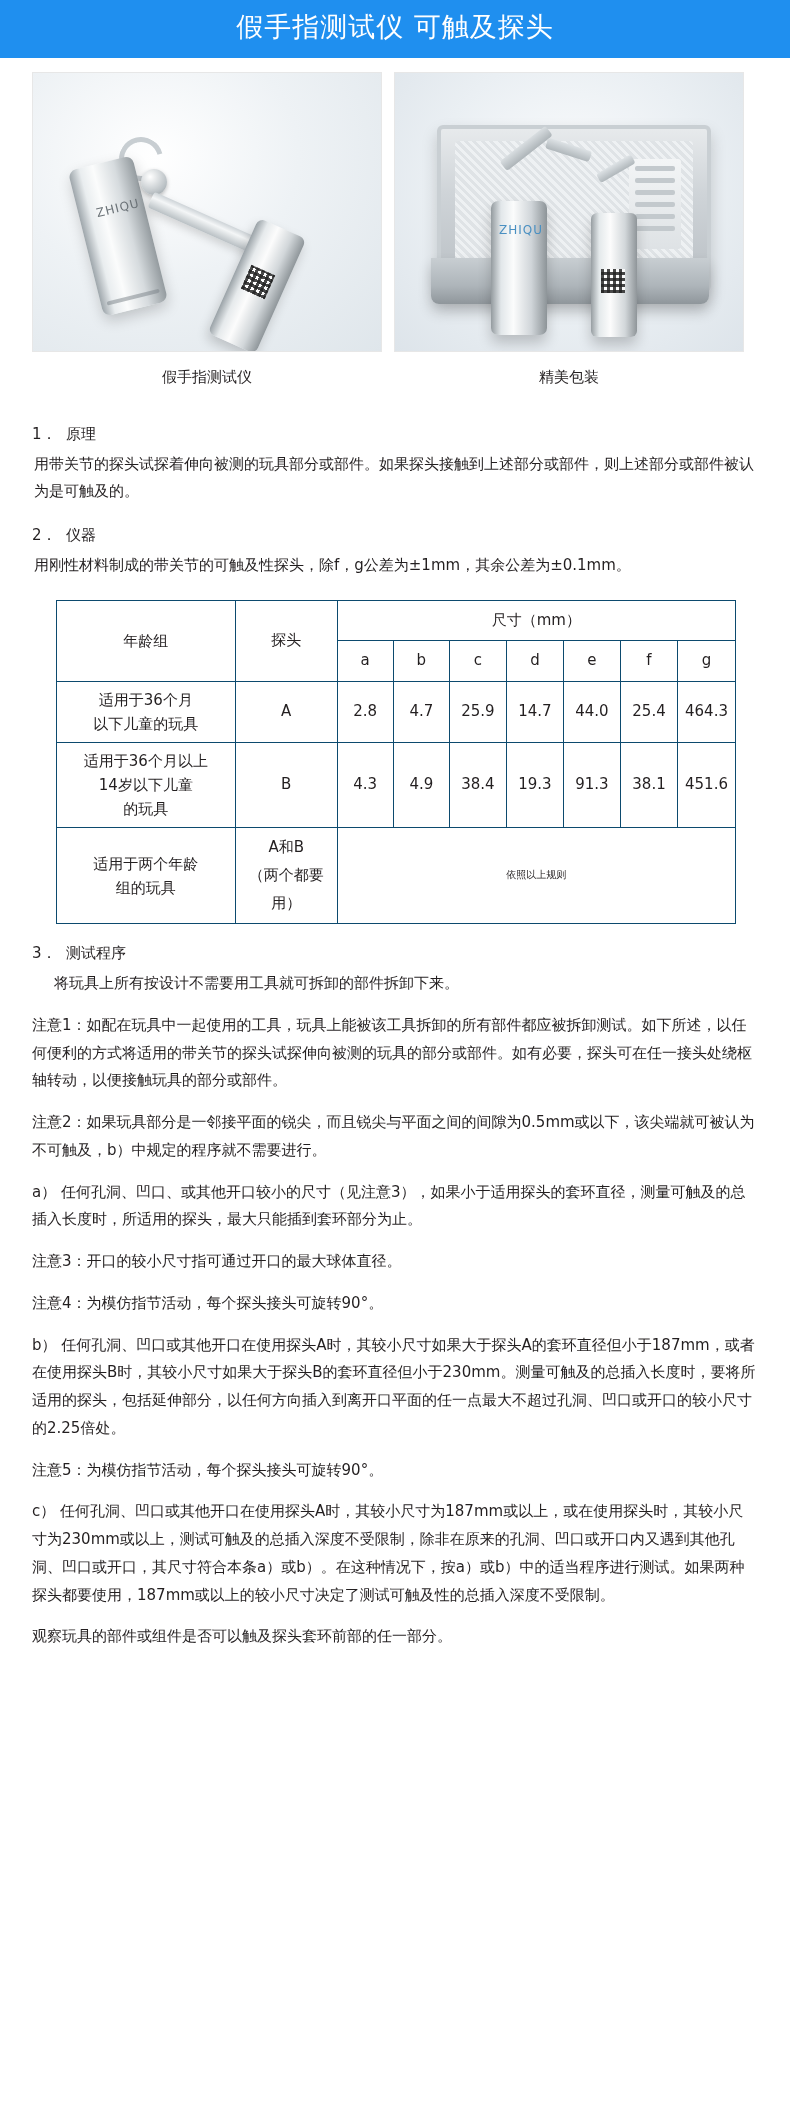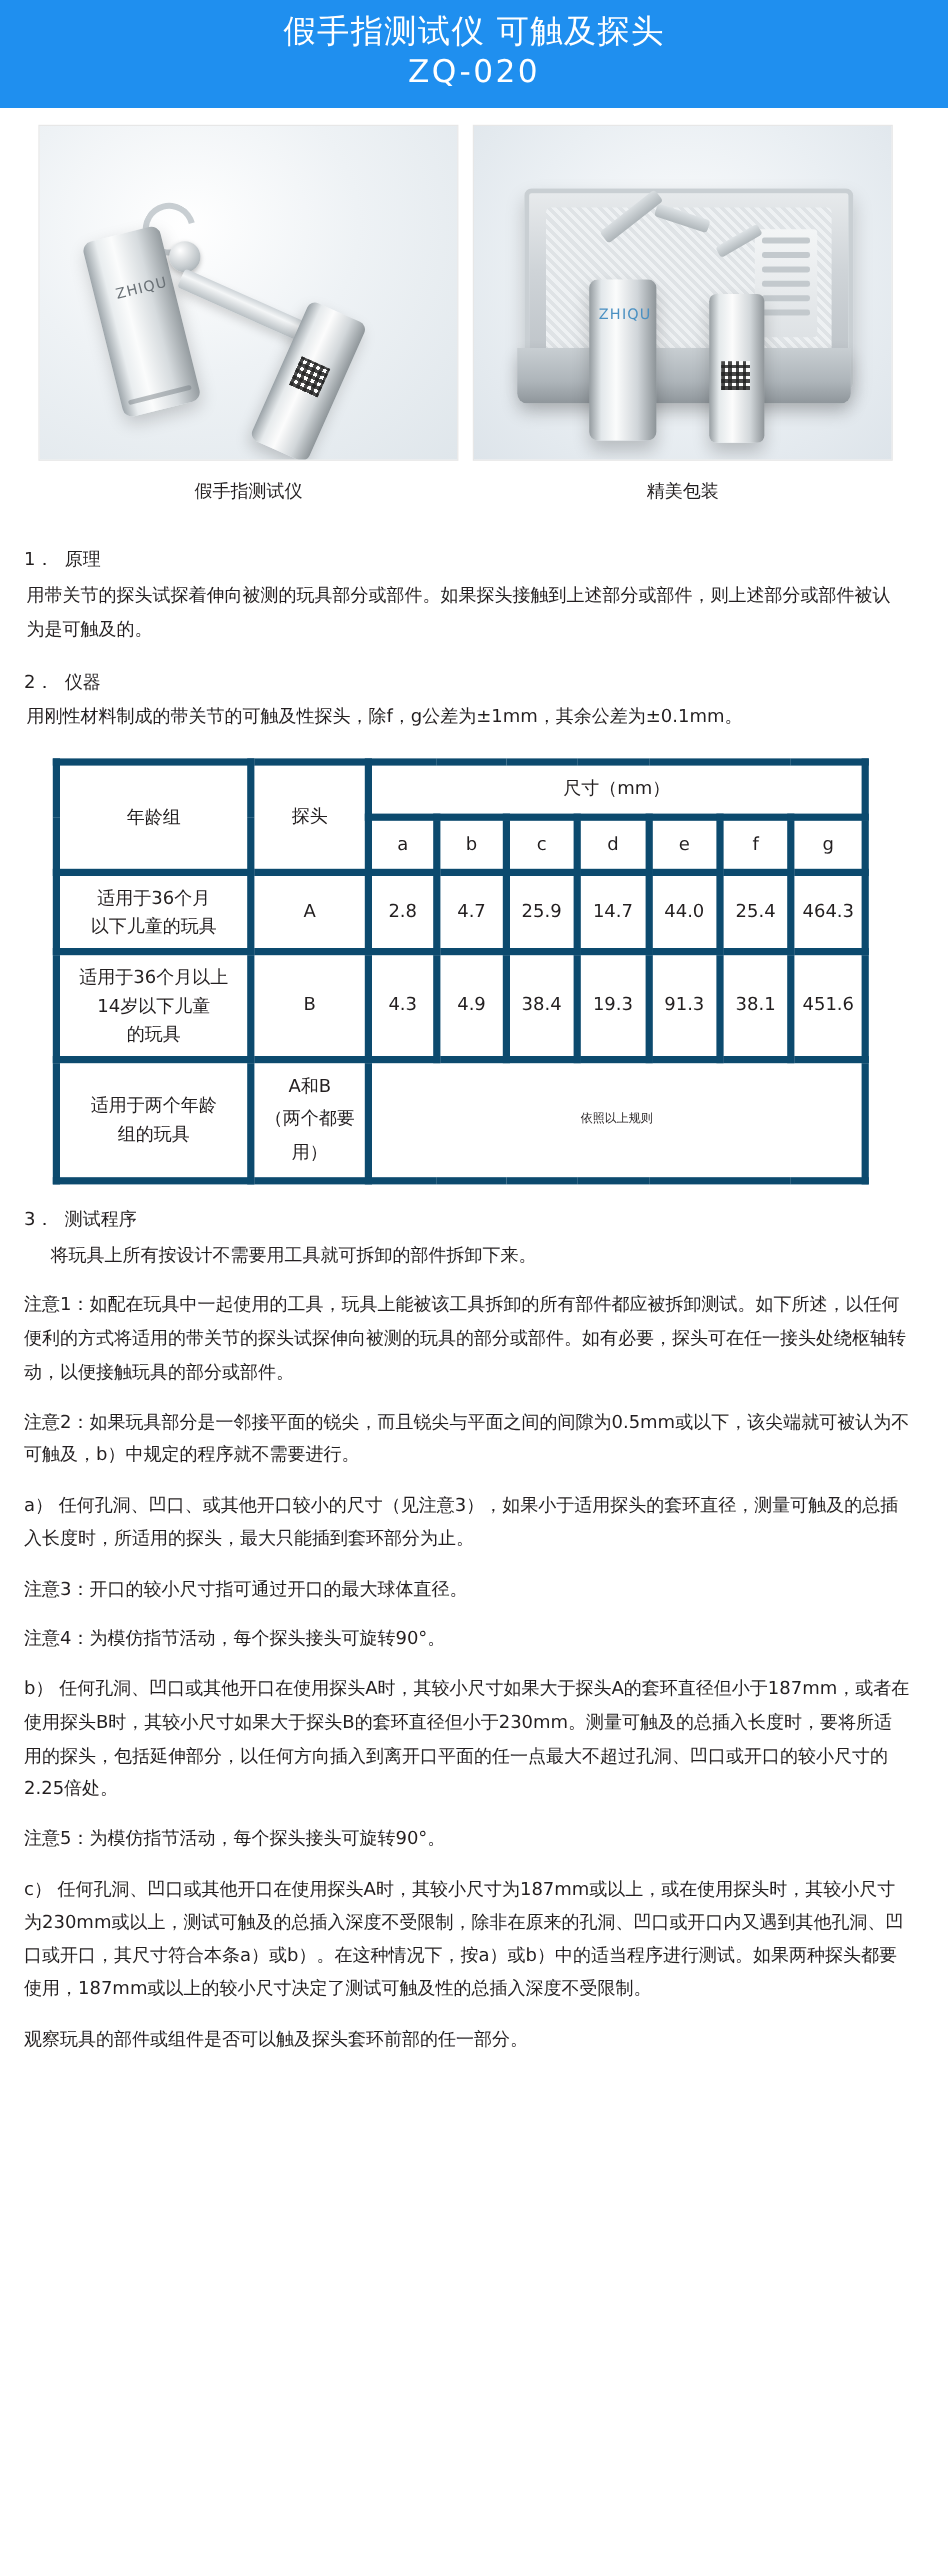--- a/index.html
+++ b/index.html
@@ -271,21 +271,21 @@
     width: 24px;
     height: 24px;
     background:
       repeating-linear-gradient(0deg, #2b2b2b 0 3px, #ffffff 3px 6px),
       repeating-linear-gradient(90deg, #2b2b2b 0 3px, #ffffff 3px 6px);
     background-blend-mode: multiply;
     opacity: 0.85;
   }
   
   .content {
-    padding: 18px 32px 30px 20px;
+    padding: 18px 32px 30px 32px;
     box-sizing: border-box;
     width: 790px;
     font-size: 15px;
     line-height: 1.85;
   }
   .sec-head {
     margin-top: 16px;
     font-size: 15px;
   }
   .sec-head .num {
@@ -305,21 +305,21 @@
     text-indent: 20px;
   }
   
   table.spec {
     border-collapse: collapse;
     margin: 20px 0 10px 24px;
     width: 680px;
     font-size: 15px;
   }
   table.spec td, table.spec th {
-    border: 6px solid #0c4a6e;
+    border: 1px solid #0c4a6e;
     text-align: center;
     font-weight: normal;
     padding: 6px 2px;
   }
   table.spec .tall {
     height: 58px;
   }
   table.spec .agecol {
     width: 190px;
     line-height: 1.6;
@@ -334,21 +334,20 @@
     font-size: 10px;
   }
 </style>
 </head>
 <body>
 
 <div class="page">
 
   <div class="header">
     <div class="title-line1">假手指测试仪  可触及探头</div>
-    <div class="title-line2">ZQ-020</div>
   </div>
 
   <div class="photos">
 
     <div class="photo-box">
       <div class="photo p1">
         <div class="hook"></div>
         <div class="cyl-big"></div>
         <div class="brand-big">ZHIQU</div>
         <div class="joint"></div>

